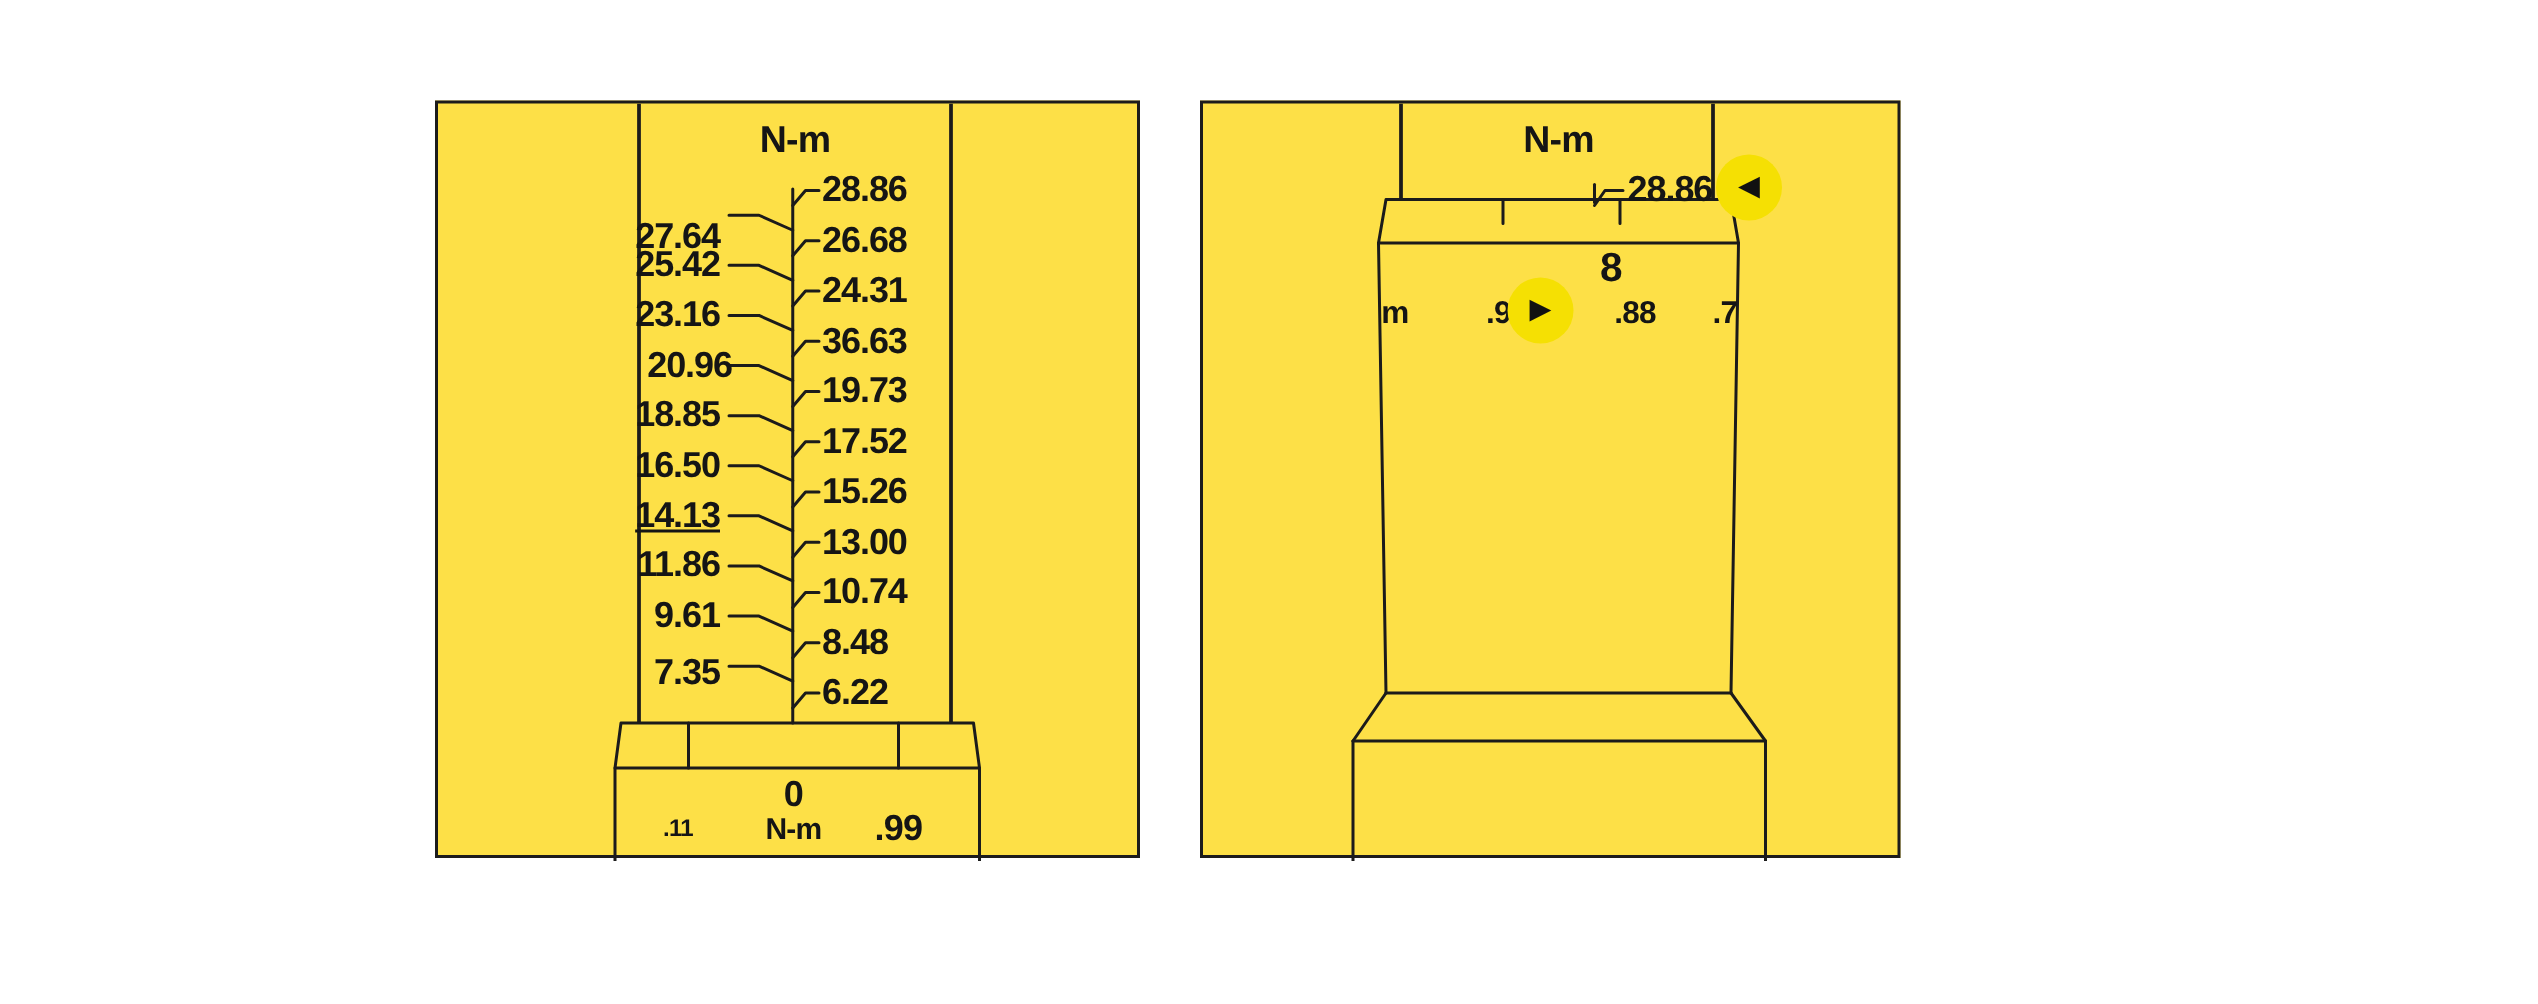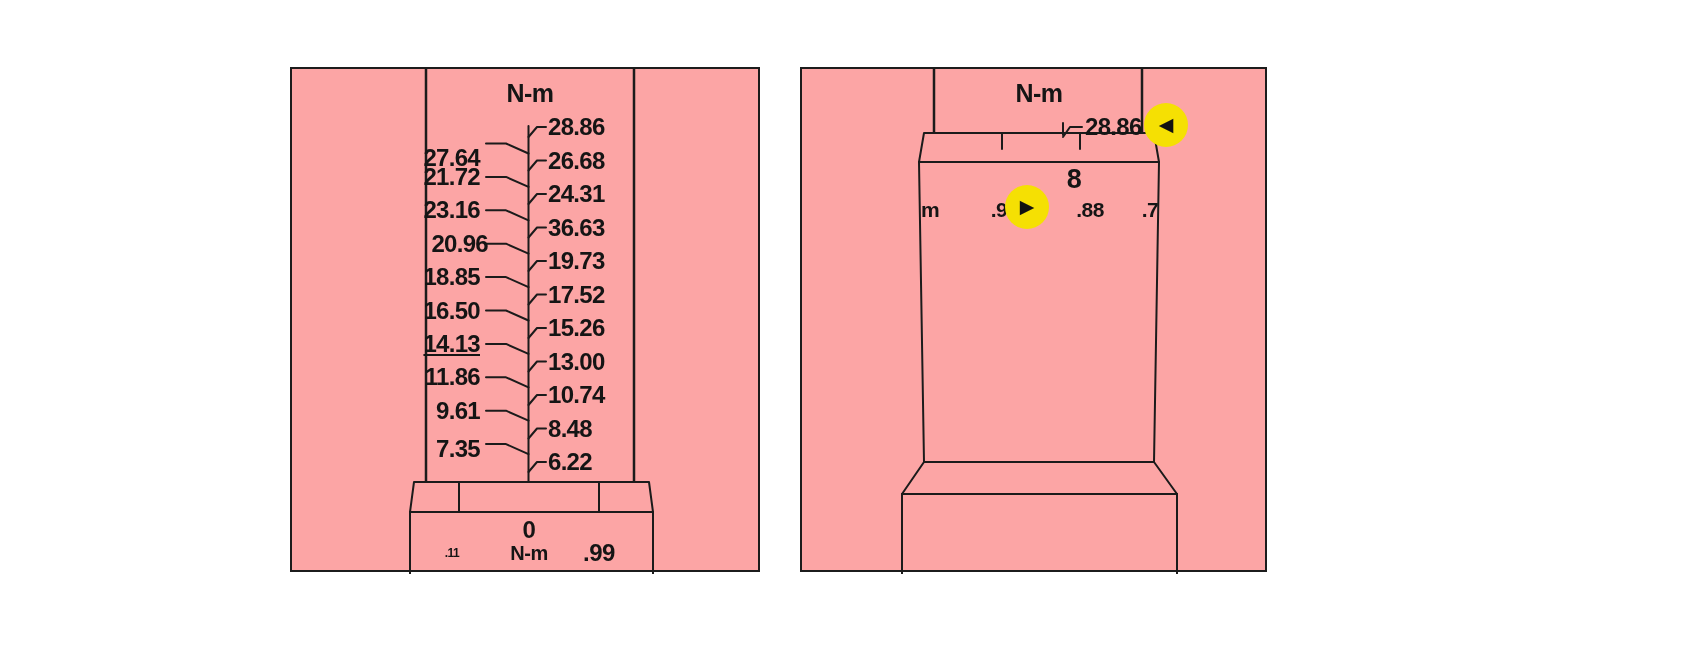--- a/index.html
+++ b/index.html
@@ -3,21 +3,21 @@
 <meta charset="utf-8">
 <style>
   * { margin:0; padding:0; box-sizing:border-box; }
   html,body { width:1692px; height:669px; background:#ffffff; }
   body {
     position:relative; overflow:hidden;
     font-family:"Liberation Sans", sans-serif;
     color:#151515;
   }
   .panel {
-    position:absolute; background:#fca5a5;
+    position:absolute; background:#fde047;
     border:2.5px solid #1c1c1c;
   }
   #panel-left  { left:290px; top:67px; width:470px; height:505px; }
   #panel-right { left:800px; top:67px; width:467px; height:505px; }
   .lines { position:absolute; left:0; top:0; pointer-events:none; }
   .title {
     position:absolute; transform:translateX(-50%);
     font-size:25px; font-weight:700; letter-spacing:-0.5px; white-space:nowrap;
   }
   .lbl {
@@ -75,36 +75,36 @@
         <polyline points="194,241.5 214,241.5 236.5,251.5" fill="none" stroke="#1b1b1b" stroke-width="2" stroke-linejoin="round" stroke-linecap="round"></polyline>
         <polyline points="194,274.9 214,274.9 236.5,284.9" fill="none" stroke="#1b1b1b" stroke-width="2" stroke-linejoin="round" stroke-linecap="round"></polyline>
         <polyline points="194,308.29999999999995 214,308.29999999999995 236.5,318.29999999999995" fill="none" stroke="#1b1b1b" stroke-width="2" stroke-linejoin="round" stroke-linecap="round"></polyline>
         <polyline points="194,341.7 214,341.7 236.5,351.7" fill="none" stroke="#1b1b1b" stroke-width="2" stroke-linejoin="round" stroke-linecap="round"></polyline>
         <polyline points="194,375.09999999999997 214,375.09999999999997 236.5,385.09999999999997" fill="none" stroke="#1b1b1b" stroke-width="2" stroke-linejoin="round" stroke-linecap="round"></polyline>
       </svg>
 
     <div class="title" style="left:238px; top:10px;">N-m</div>
 
     <div class="ctr big" style="left:237px; top:461px; font-size:24px;">0</div>
-    <div class="ctr" style="left:160px; top:484px; font-size:12px;">.11</div>
+    <div class="ctr" style="left:160px; top:484px; font-size:16px;">.11</div>
     <div class="ctr" style="left:237px; top:484px; font-size:20px;">N-m</div>
     <div class="ctr" style="left:307px; top:484px; font-size:24px;">.99</div>
   <span class="lbl" style="left: 256px; top: 58px;">28.86</span>
       <span class="lbl" style="left: 256px; top: 91.5px;">26.68</span>
       <span class="lbl" style="left: 256px; top: 125px;">24.31</span>
       <span class="lbl" style="left: 256px; top: 158.5px;">36.63</span>
       <span class="lbl" style="left: 256px; top: 192px;">19.73</span>
       <span class="lbl" style="left: 256px; top: 225.5px;">17.52</span>
       <span class="lbl" style="left: 256px; top: 259px;">15.26</span>
       <span class="lbl" style="left: 256px; top: 292.5px;">13.00</span>
       <span class="lbl" style="left: 256px; top: 326px;">10.74</span>
       <span class="lbl" style="left: 256px; top: 359.5px;">8.48</span>
       <span class="lbl" style="left: 256px; top: 393px;">6.22</span>
       <span class="lbl" style="right: 278px; top: 74.5px; margin-top: 14px;">27.64</span>
-      <span class="lbl" style="right: 278px; top: 107.9px;">21.72</span>
+      <span class="lbl" style="right: 278px; top: 107.9px;">25.42</span>
       <span class="lbl" style="right: 278px; top: 141.3px;">23.16</span>
       <span class="lbl" style="right: 270px; top: 174.7px;">20.96</span>
       <span class="lbl" style="right: 278px; top: 208.1px; margin-left: 16px;">18.85</span>
       <span class="lbl" style="right: 278px; top: 241.5px;">16.50</span>
       <span class="lbl" style="right: 278px; top: 274.9px; text-decoration: underline;">14.13</span>
       <span class="lbl" style="right: 278px; top: 308.3px;">11.86</span>
       <span class="lbl" style="right: 278px; top: 341.7px;">9.61</span>
       <span class="lbl" style="right: 278px; top: 380px;">7.35</span>
     </section>
 

